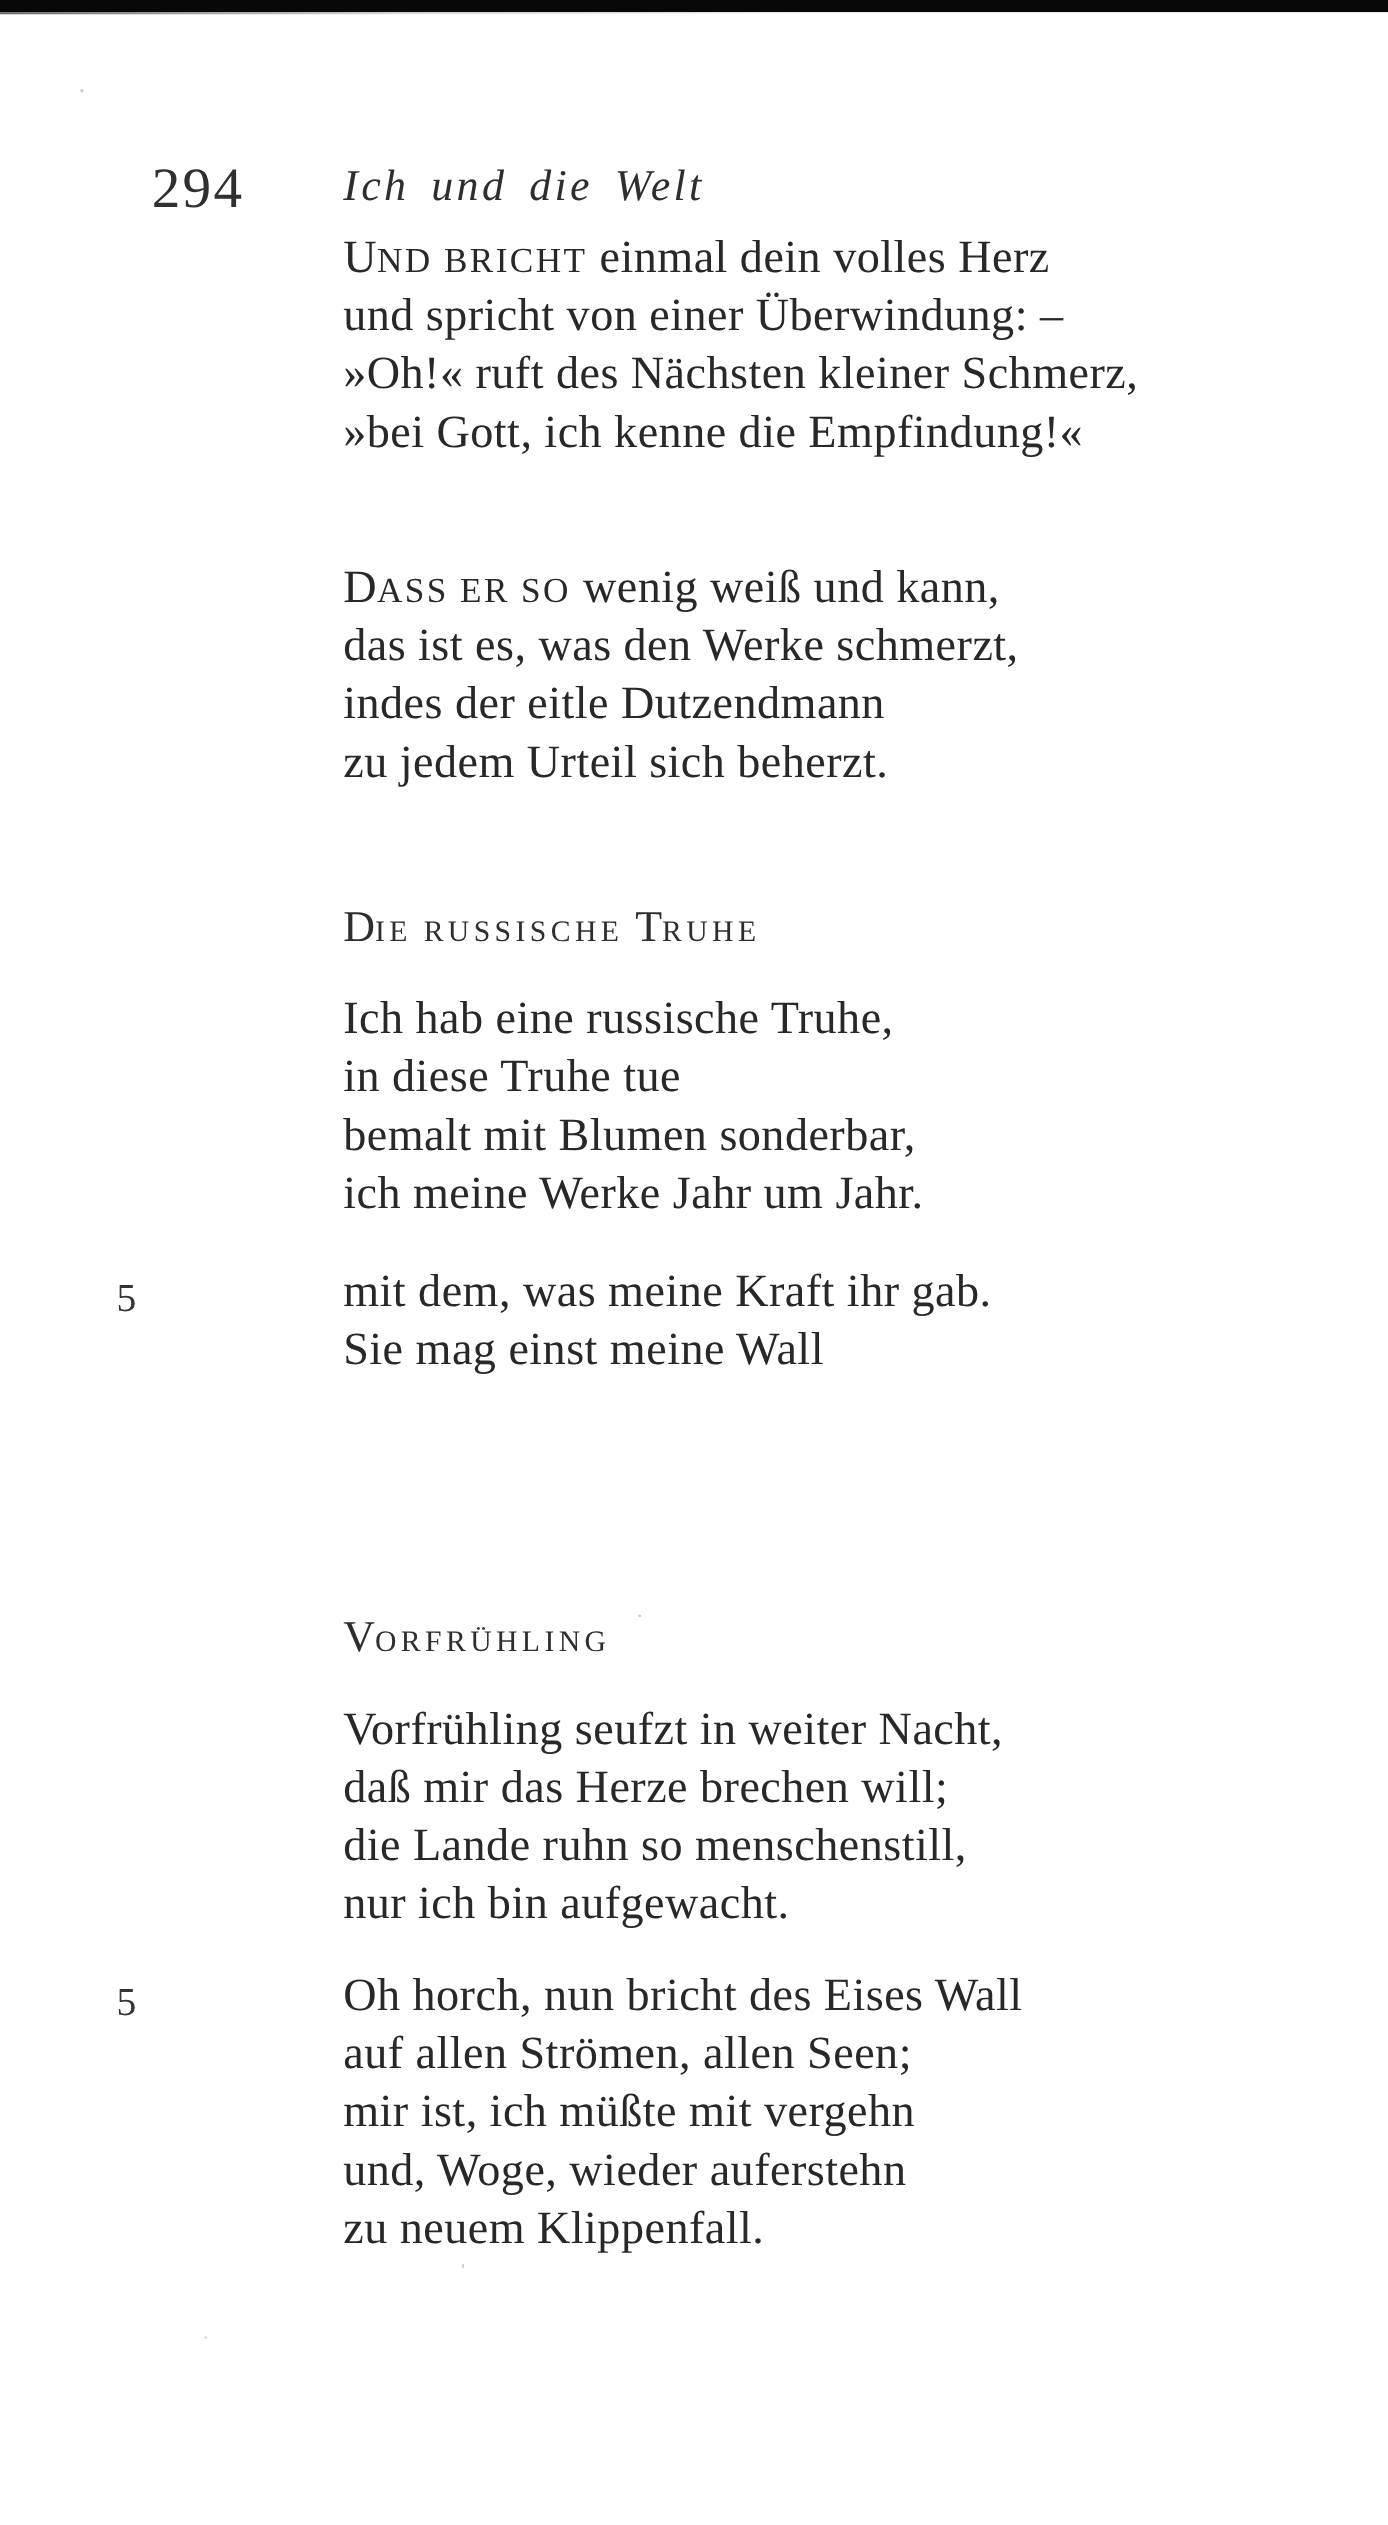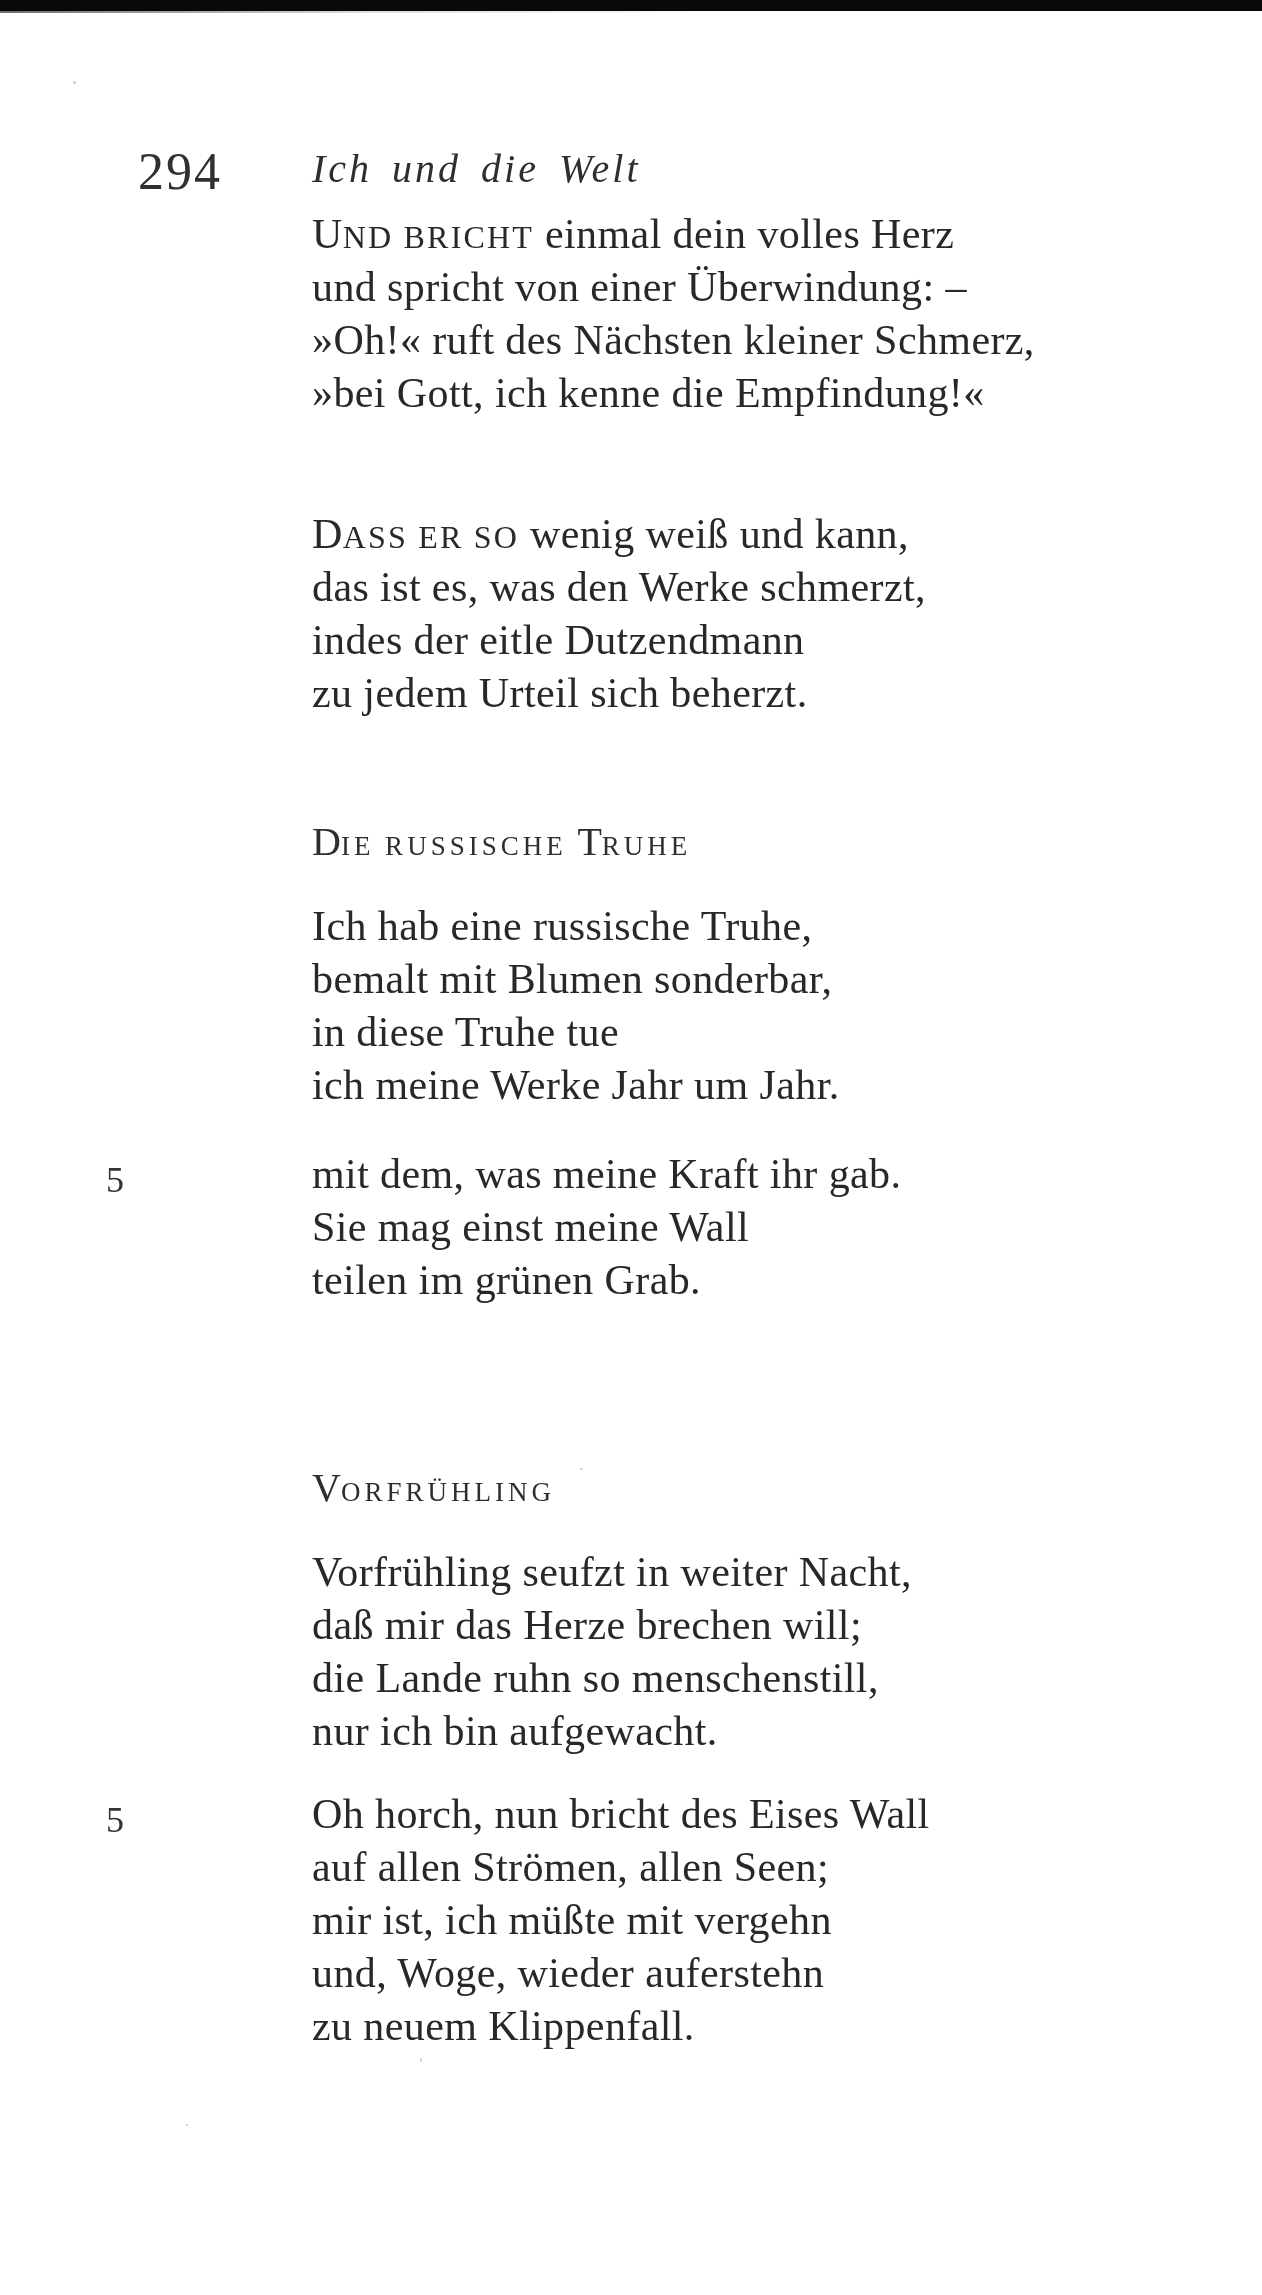--- a/index.html
+++ b/index.html
@@ -86,30 +86,29 @@
   <div class="line"><span class="lead-cap">D</span><span class="small-caps">ASS ER SO</span><span> wenig weiß und kann,</span></div>
   <div class="line">das ist es, was den Werke schmerzt,</div>
   <div class="line">indes der eitle Dutzendmann</div>
   <div class="line">zu jedem Urteil sich beherzt.</div>
 </div>
 
 <h2 class="poem-heading" style="top:818px"><span class="lead-cap">D</span><span class="small-caps">IE RUSSISCHE </span><span class="lead-cap">T</span><span class="small-caps">RUHE</span></h2>
 
 <div class="stanza" style="top:900px">
   <div class="line">Ich hab eine russische Truhe,</div>
+  <div class="line">in diese Truhe tue</div>
   <div class="line">bemalt mit Blumen sonderbar,</div>
-  <div class="line">in diese Truhe tue</div>
   <div class="line">ich meine Werke Jahr um Jahr.</div>
 </div>
 
 <div class="line-number" style="top:1158px">5</div>
 <div class="stanza" style="top:1148px">
   <div class="line">mit dem, was meine Kraft ihr gab.</div>
   <div class="line">Sie mag einst meine Wall</div>
-  <div class="line">teilen im grünen Grab.</div>
 </div>
 
 <h2 class="poem-heading" style="top:1464px"><span class="lead-cap">V</span><span class="small-caps">ORFRÜHLING</span></h2>
 
 <div class="stanza" style="top:1546px">
   <div class="line">Vorfrühling seufzt in weiter Nacht,</div>
   <div class="line">daß mir das Herze brechen will;</div>
   <div class="line">die Lande ruhn so menschenstill,</div>
   <div class="line">nur ich bin aufgewacht.</div>
 </div>

